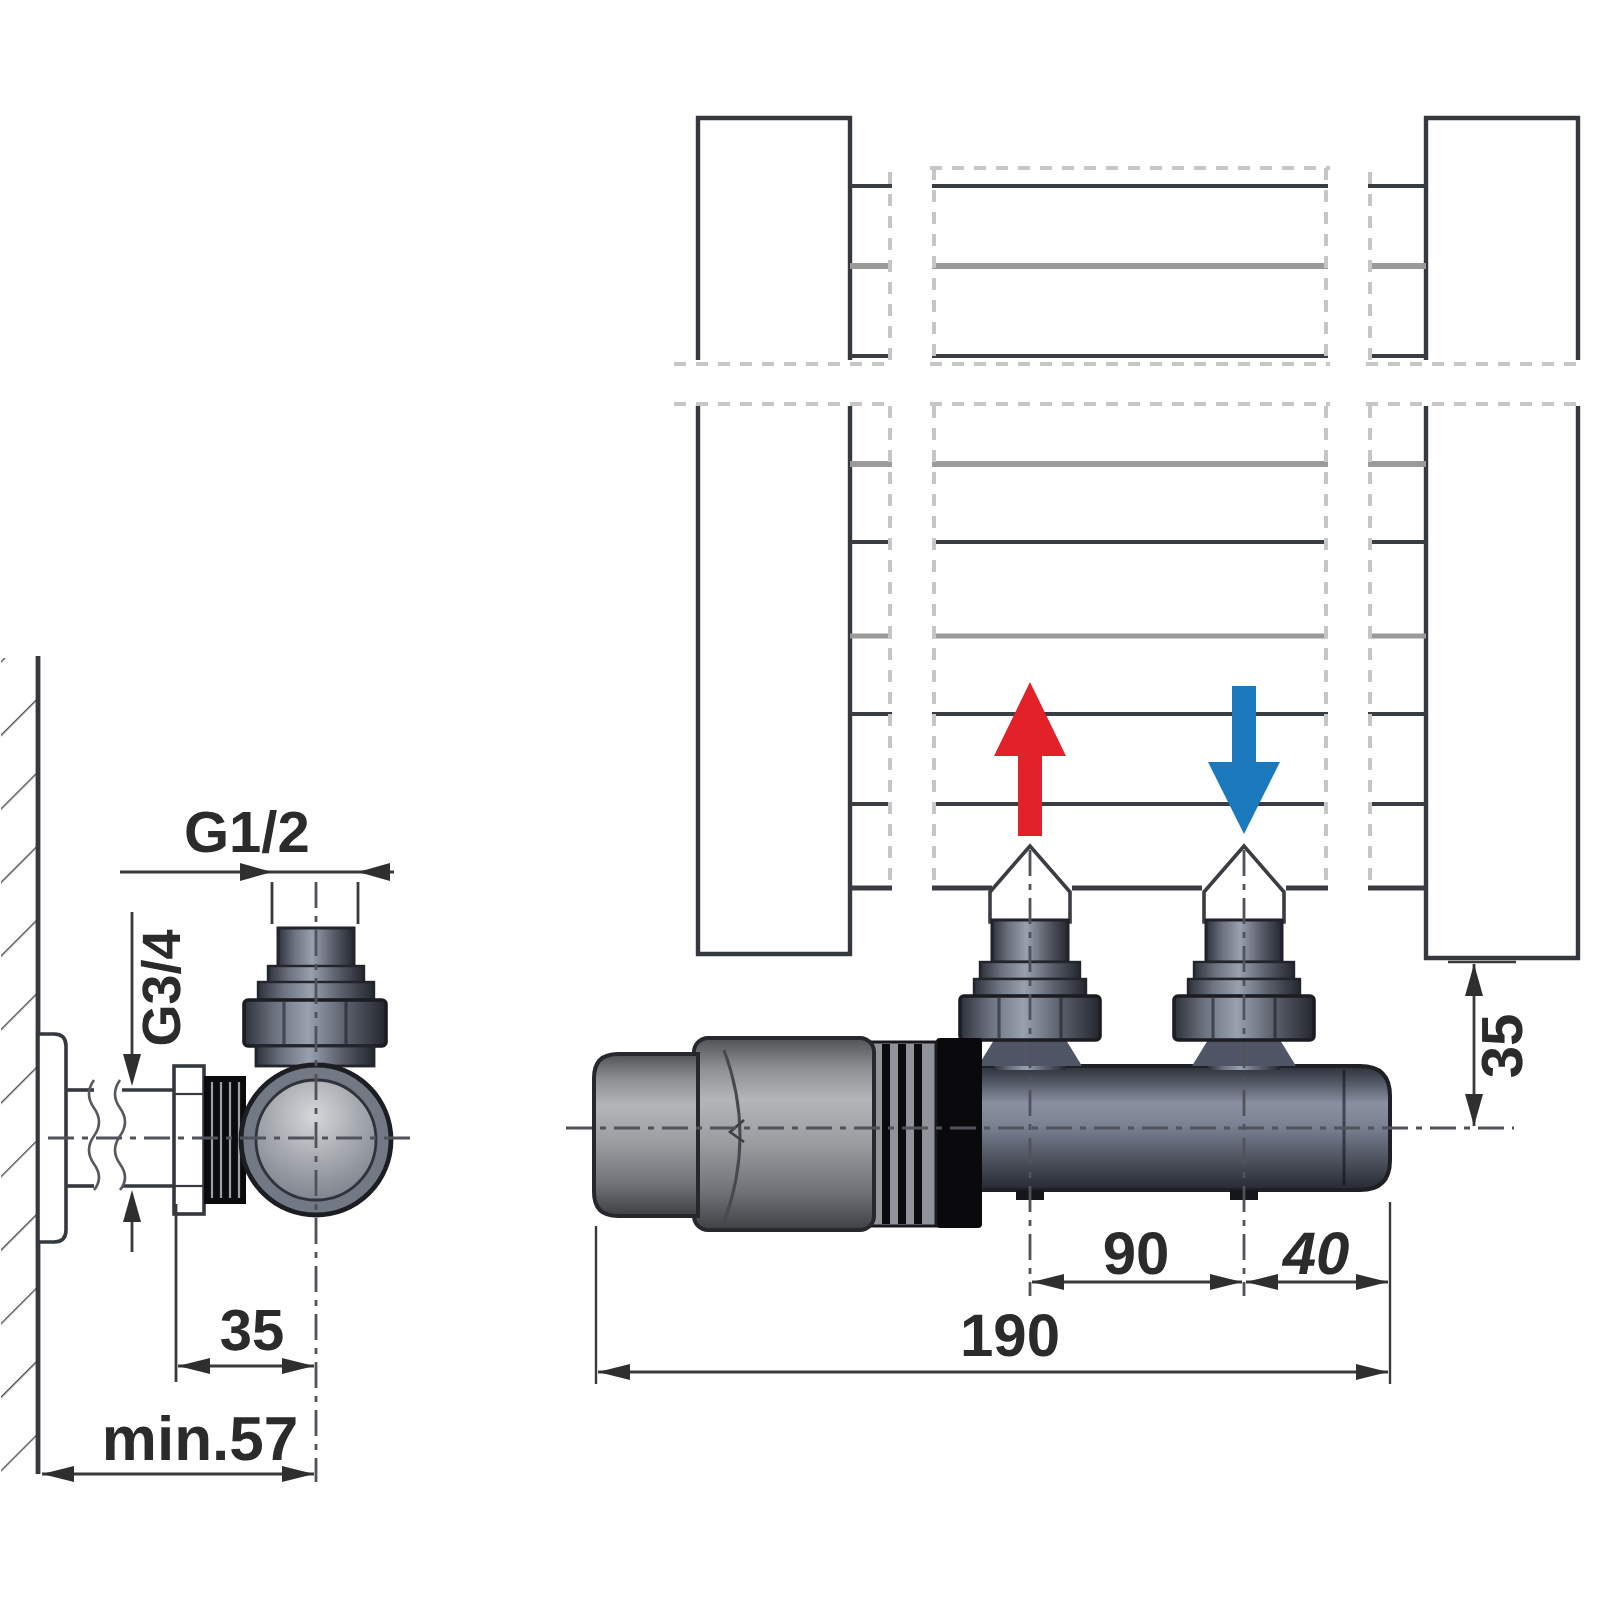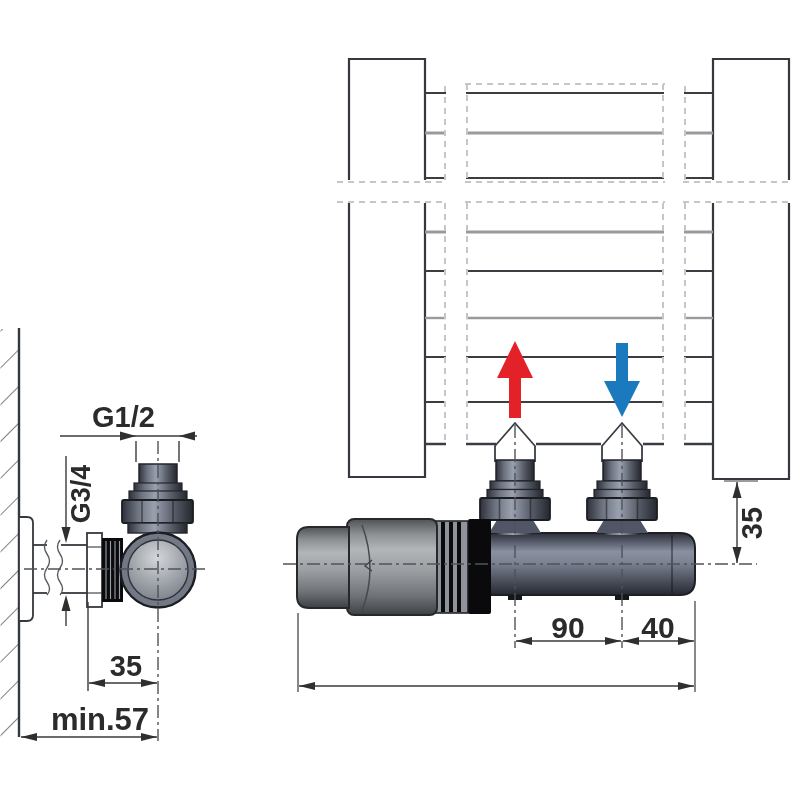--- a/index.html
+++ b/index.html
@@ -263,18 +263,19 @@
 <div class="lbl" style="left:56px;top:403px;font-size:29px;margin-left:36px;">G1/2</div>
 
 <div class="lbl rot" style="left:35px;top:479px;width:92px;height:30px;font-size:27px;line-height:30px;">G3/4</div>
 
 <div class="lbl" style="left:96px;top:652px;width:60px;font-size:29px;">35</div>
 
 <div class="lbl" style="left:40px;top:704px;width:120px;font-size:31px;">min.57</div>
 
 <div class="lbl" style="left:538px;top:613px;width:60px;font-size:30px;">90</div>
 
-<div class="lbl" style="left:628px;top:613px;width:60px;font-size:30px;">40</div>
-
+<div class="lbl" style="left:628px;top:613px;width:60px;font-size:30px;font-style:italic;">40</div>
+
+<div class="lbl" style="left:460px;top:654px;width:90px;font-size:30px;">190</div>
 
 <div class="lbl rot" style="left:717px;top:508px;width:70px;height:30px;font-size:29px;line-height:30px;">35</div>
 
 </div>
 
 </body></html>

